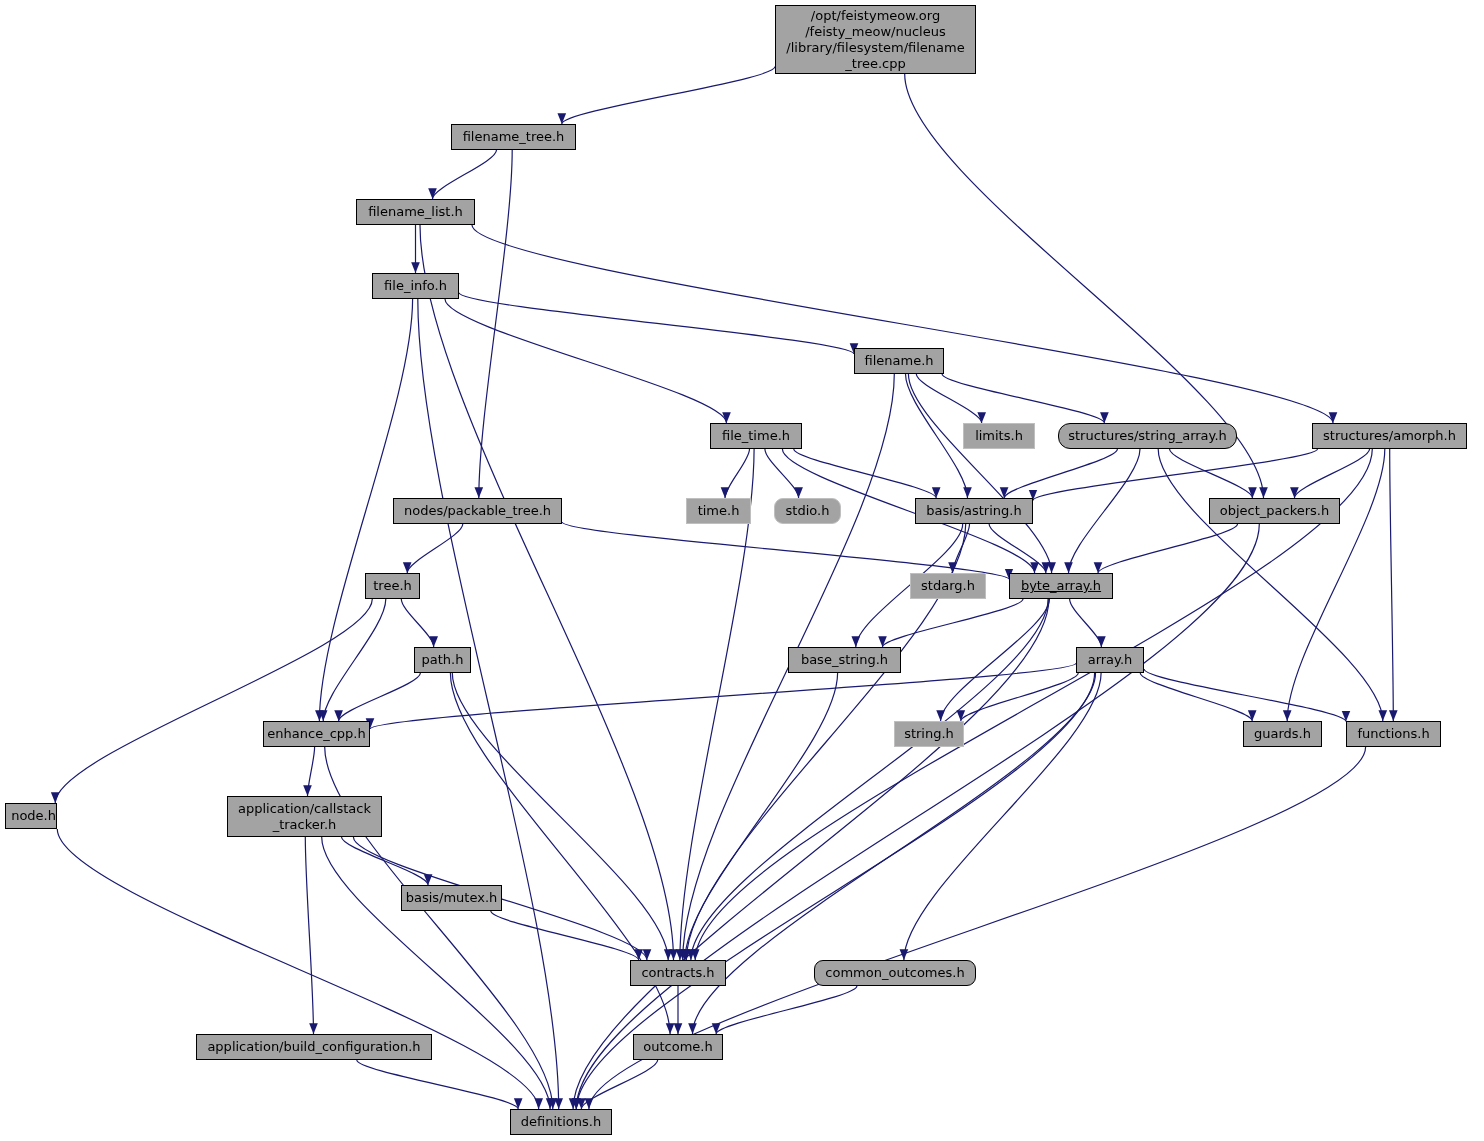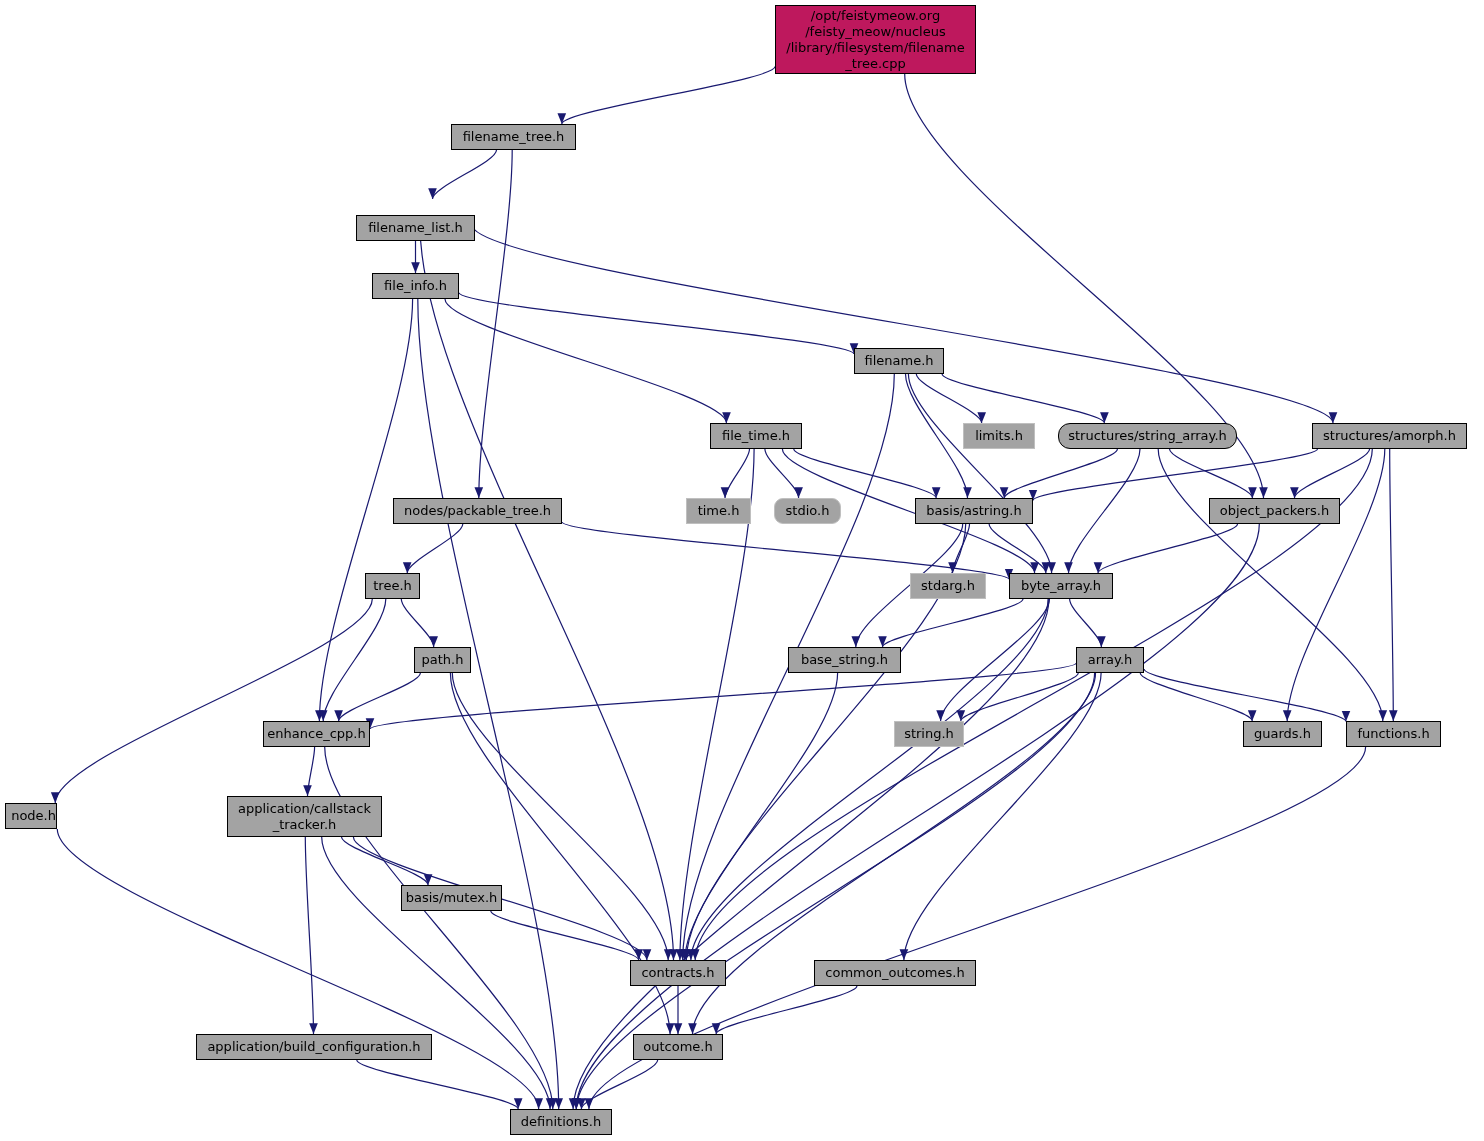--- a/index.html
+++ b/index.html
@@ -8,47 +8,47 @@
   #edges { position: absolute; left: 0; top: 0; width: 1484px; height: 1141px; }
   .node { position: absolute; box-sizing: border-box; background: #a3a3a3;
           border: 1px solid #000000; font-size: 13px; color: #000000;
           display: flex; align-items: center; justify-content: center;
           text-align: center; line-height: 16px; white-space: pre-line; cursor: pointer; }
   .node.ext { border-color: #bfbfbf; }
   .node.root { background: #bfbfbf; }
   .node span { display: block; }
   #n-root { left: 775px; top: 5px; width: 201px; height: 69px; }
   #n-filename_tree { left: 451px; top: 124px; width: 125px; height: 26px; }
-  #n-filename_list { left: 356px; top: 215px; width: 119px; height: 26px; }
+  #n-filename_list { left: 356px; top: 199px; width: 119px; height: 26px; }
   #n-file_info { left: 372px; top: 273px; width: 87px; height: 26px; }
   #n-filename { left: 854px; top: 348px; width: 90px; height: 26px; }
   #n-file_time { left: 710px; top: 423px; width: 92px; height: 26px; }
   #n-limits { left: 963px; top: 423px; width: 72px; height: 26px; }
   #n-string_array { left: 1058px; top: 423px; width: 179px; height: 26px; border-radius: 12px; }
   #n-amorph { left: 1312px; top: 423px; width: 155px; height: 26px; }
   #n-packable_tree { left: 393px; top: 498px; width: 169px; height: 26px; }
   #n-time { left: 686px; top: 498px; width: 65px; height: 26px; }
   #n-stdio { left: 774px; top: 498px; width: 67px; height: 26px; border-radius: 9px; }
   #n-astring { left: 915px; top: 498px; width: 118px; height: 26px; }
   #n-object_packers { left: 1209px; top: 498px; width: 131px; height: 26px; }
   #n-tree { left: 365px; top: 573px; width: 55px; height: 26px; text-align: right; }
   #n-stdarg { left: 910px; top: 573px; width: 76px; height: 26px; }
-  #n-byte_array { left: 1009px; top: 573px; width: 104px; height: 26px; }
+  #n-byte_array { left: 1009px; top: 573px; width: 104px; height: 26px; text-decoration: underline; }
   #n-path { left: 414px; top: 647px; width: 57px; height: 26px; }
   #n-base_string { left: 788px; top: 647px; width: 113px; height: 26px; }
   #n-array { left: 1076px; top: 647px; width: 68px; height: 26px; }
   #n-enhance_cpp { left: 263px; top: 721px; width: 107px; height: 26px; }
   #n-string { left: 894px; top: 721px; width: 70px; height: 26px; }
   #n-guards { left: 1243px; top: 721px; width: 79px; height: 26px; }
   #n-functions { left: 1346px; top: 721px; width: 95px; height: 26px; }
   #n-node { left: 5px; top: 803px; width: 52px; height: 26px; justify-content: flex-end; }
   #n-callstack { left: 227px; top: 796px; width: 155px; height: 41px; }
   #n-mutex { left: 401px; top: 885px; width: 101px; height: 26px; }
   #n-contracts { left: 630px; top: 960px; width: 96px; height: 26px; }
-  #n-common_outcomes { left: 814px; top: 960px; width: 162px; height: 26px; }
+  #n-common_outcomes { left: 814px; top: 960px; width: 162px; height: 26px; border-radius: 9px; }
   #n-build_configuration { left: 196px; top: 1034px; width: 236px; height: 26px; }
   #n-outcome { left: 633px; top: 1034px; width: 90px; height: 26px; }
   #n-definitions { left: 510px; top: 1109px; width: 102px; height: 26px; }
 </style>
 </head>
 <body>
 
 <svg id="edges" xmlns="http://www.w3.org/2000/svg">
   <defs>
     <marker id="arrow" viewBox="0 0 10 10" refX="10" refY="5" markerWidth="9" markerHeight="9" orient="auto-start-reverse">
@@ -122,21 +122,21 @@
       <path d="M305.3,837.0 C305.3,886.3 313.5,984.8 313.5,1034.0" fill="none" stroke="#191970" stroke-width="1.2" marker-end="url(#arrow)"></path>
       <path d="M321.7,837.0 C321.7,905.0 550.1,1041.0 550.1,1109.0" fill="none" stroke="#191970" stroke-width="1.2" marker-end="url(#arrow)"></path>
       <path d="M490.8,911.0 C490.8,923.3 638.7,947.8 638.7,960.0" fill="none" stroke="#191970" stroke-width="1.2" marker-end="url(#arrow)"></path>
       <path d="M678.0,986.0 C678.0,998.0 678.0,1022.0 678.0,1034.0" fill="none" stroke="#191970" stroke-width="1.2" marker-end="url(#arrow)"></path>
       <path d="M856.9,986.0 C856.9,998.0 716.1,1022.0 716.1,1034.0" fill="none" stroke="#191970" stroke-width="1.2" marker-end="url(#arrow)"></path>
       <path d="M356.8,1060.0 C356.8,1072.3 518.2,1096.8 518.2,1109.0" fill="none" stroke="#191970" stroke-width="1.2" marker-end="url(#arrow)"></path>
       <path d="M657.7,1060.0 C657.7,1072.3 581.3,1096.8 581.3,1109.0" fill="none" stroke="#191970" stroke-width="1.2" marker-end="url(#arrow)"></path>
     </g>
 </svg>
 
-<div class="node root" id="n-root" style="background: #be185d;"><span>/opt/feistymeow.org
+<div class="node root" id="n-root" style="background: #a3a3a3;"><span>/opt/feistymeow.org
 /feisty_meow/nucleus
 /library/filesystem/filename
 _tree.cpp</span></div>
 <div class="node" id="n-filename_tree"><span>filename_tree.h</span></div>
 <div class="node" id="n-filename_list"><span>filename_list.h</span></div>
 <div class="node" id="n-file_info"><span>file_info.h</span></div>
 <div class="node" id="n-filename"><span>filename.h</span></div>
 <div class="node" id="n-file_time"><span>file_time.h</span></div>
 <div class="node ext" id="n-limits" style="border-color: rgb(191, 191, 191);"><span>limits.h</span></div>
 <div class="node" id="n-string_array"><span>structures/string_array.h</span></div>

